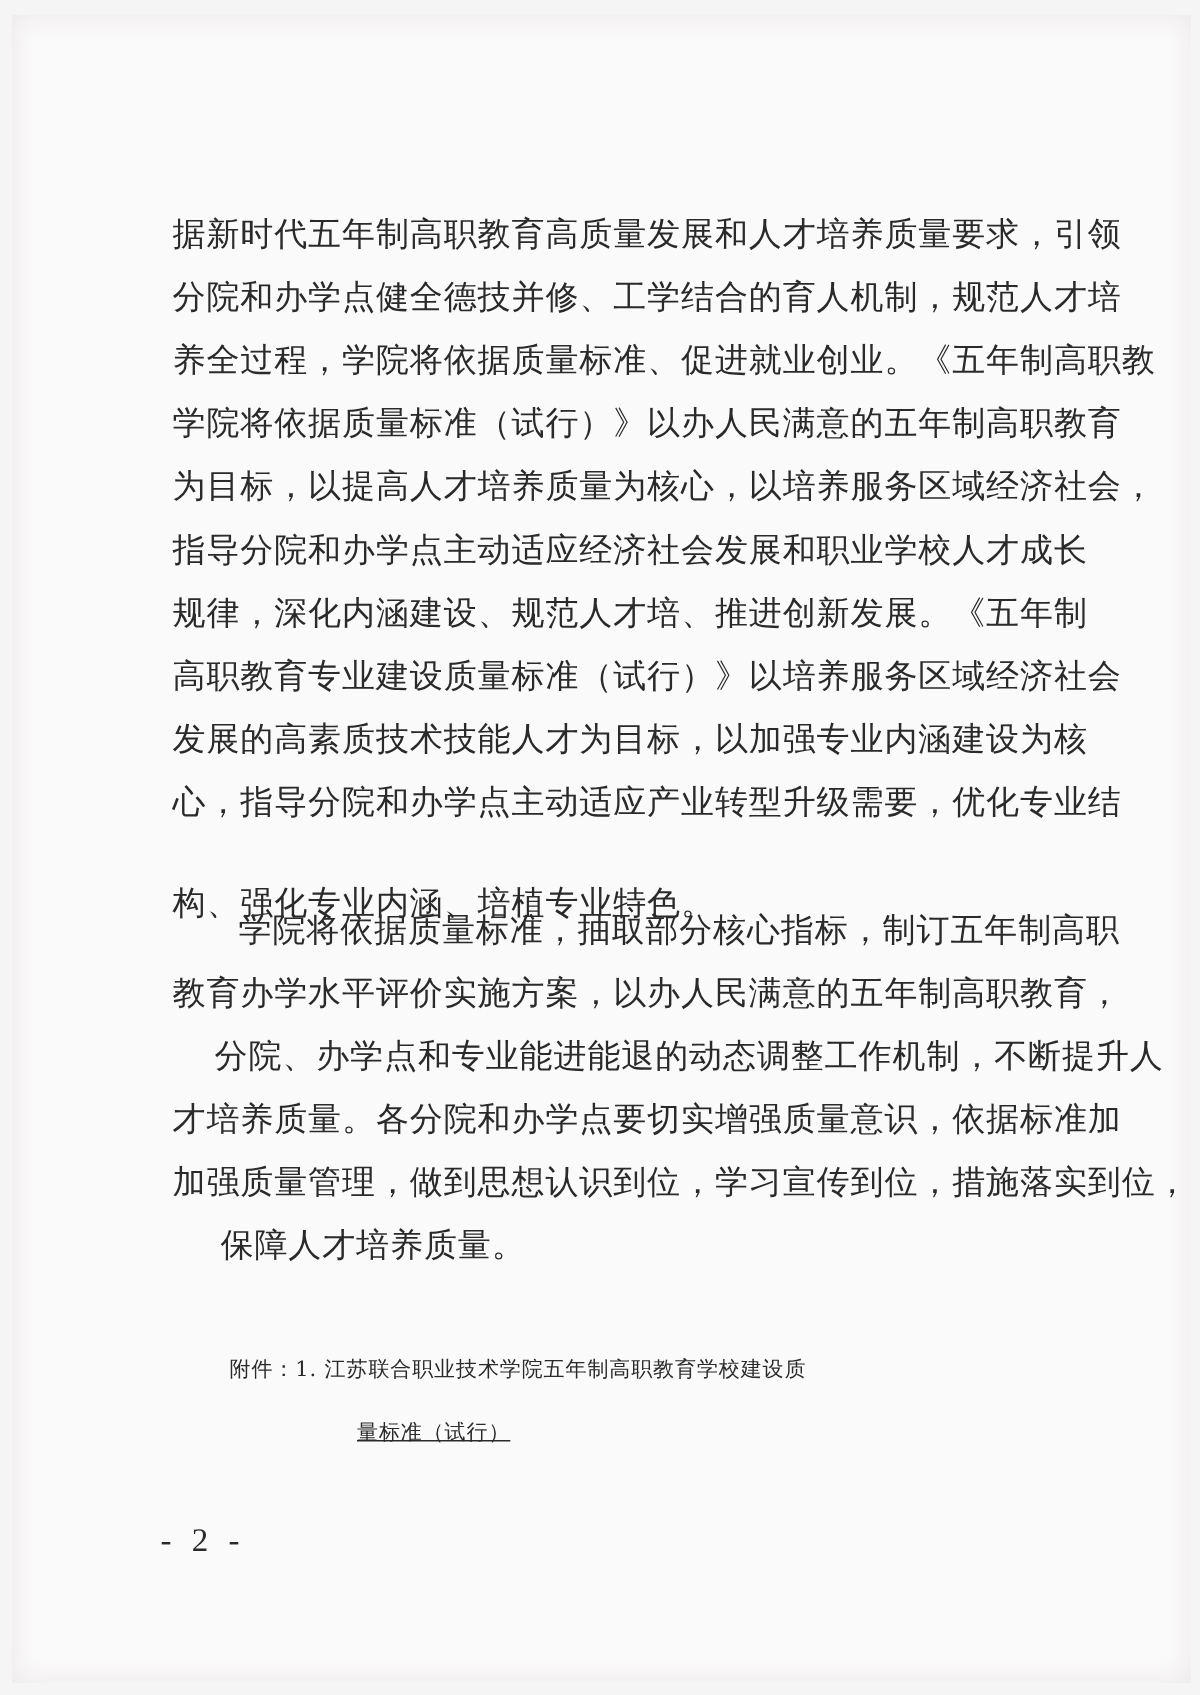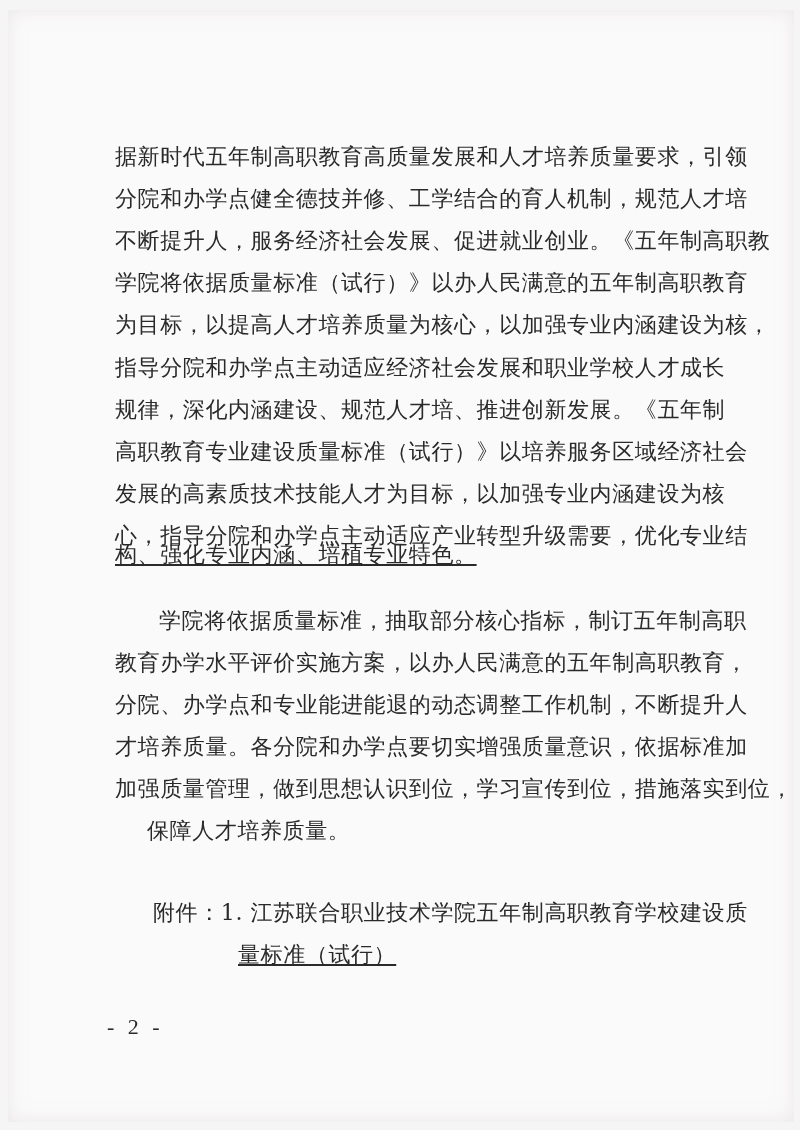--- a/index.html
+++ b/index.html
@@ -43,21 +43,21 @@
       width: 590px;
       text-align: justify;
       text-align-last: justify;
     }
     .line.indent {
       left: 44px;
     }
     .attachment {
       position: absolute;
       left: 153px;
-      font-size: 22px;
+      font-size: 14px;
       line-height: 30px;
       white-space: nowrap;
       letter-spacing: 0.6px;
     }
     .attachment.cont {
       left: 238px;
       text-decoration: underline;
     }
     .page-number {
       position: absolute;
@@ -70,33 +70,33 @@
     }
   </style>
 </head>
 <body>
 
 <div class="page"></div>
 
 <div class="body-text">
   <div class="line justify" style="top:142px;">据新时代五年制高职教育高质量发展和人才培养质量要求，引领</div>
   <div class="line justify" style="top:184px;">分院和办学点健全德技并修、工学结合的育人机制，规范人才培</div>
-  <div class="line justify" style="top:226px;">不断提升人，服务经济社会发展、促进就业创业。《五年制高职教</div>
+  <div class="line justify" style="top:226px;">养全过程，学院将依据质量标准、促进就业创业。《五年制高职教</div>
   <div class="line justify" style="top:268px;">学院将依据质量标准（试行）》以办人民满意的五年制高职教育</div>
-  <div class="line justify" style="top:310px;">为目标，以提高人才培养质量为核心，以加强专业内涵建设为核，</div>
+  <div class="line justify" style="top:310px;">为目标，以提高人才培养质量为核心，以培养服务区域经济社会，</div>
   <div class="line justify" style="top:353px;">指导分院和办学点主动适应经济社会发展和职业学校人才成长</div>
   <div class="line justify" style="top:395px;">规律，深化内涵建设、规范人才培、推进创新发展。《五年制</div>
   <div class="line justify" style="top:437px;">高职教育专业建设质量标准（试行）》以培养服务区域经济社会</div>
   <div class="line justify" style="top:479px;">发展的高素质技术技能人才为目标，以加强专业内涵建设为核</div>
   <div class="line justify" style="top:521px;">心，指导分院和办学点主动适应产业转型升级需要，优化专业结</div>
-  <div class="line" style="top:540px;text-decoration:underline;">构、强化专业内涵、培植专业特色。</div>
+  <div class="line" style="top:588px;">构、强化专业内涵、培植专业特色。</div>
 
   <div class="line indent" style="top:606px; width:546px; text-align:justify; text-align-last:justify;">学院将依据质量标准，抽取部分核心指标，制订五年制高职</div>
   <div class="line justify" style="top:648px;">教育办学水平评价实施方案，以办人民满意的五年制高职教育，</div>
-  <div class="line justify" style="top:690px;">分院、办学点和专业能进能退的动态调整工作机制，不断提升人</div>
+  <div class="line justify" style="top:690px;margin-left:28px;">分院、办学点和专业能进能退的动态调整工作机制，不断提升人</div>
   <div class="line justify" style="top:732px;">才培养质量。各分院和办学点要切实增强质量意识，依据标准加</div>
   <div class="line justify" style="top:774px;">加强质量管理，做到思想认识到位，学习宣传到位，措施落实到位，</div>
   <div class="line" style="top:816px;margin-left:32px;">保障人才培养质量。</div>
 </div>
 
 <div class="attachment" style="top:898px;">附件：1. 江苏联合职业技术学院五年制高职教育学校建设质</div>
 <div class="attachment cont" style="top:940px;">量标准（试行）</div>
 
 <div class="page-number">- 2 -</div>
 

